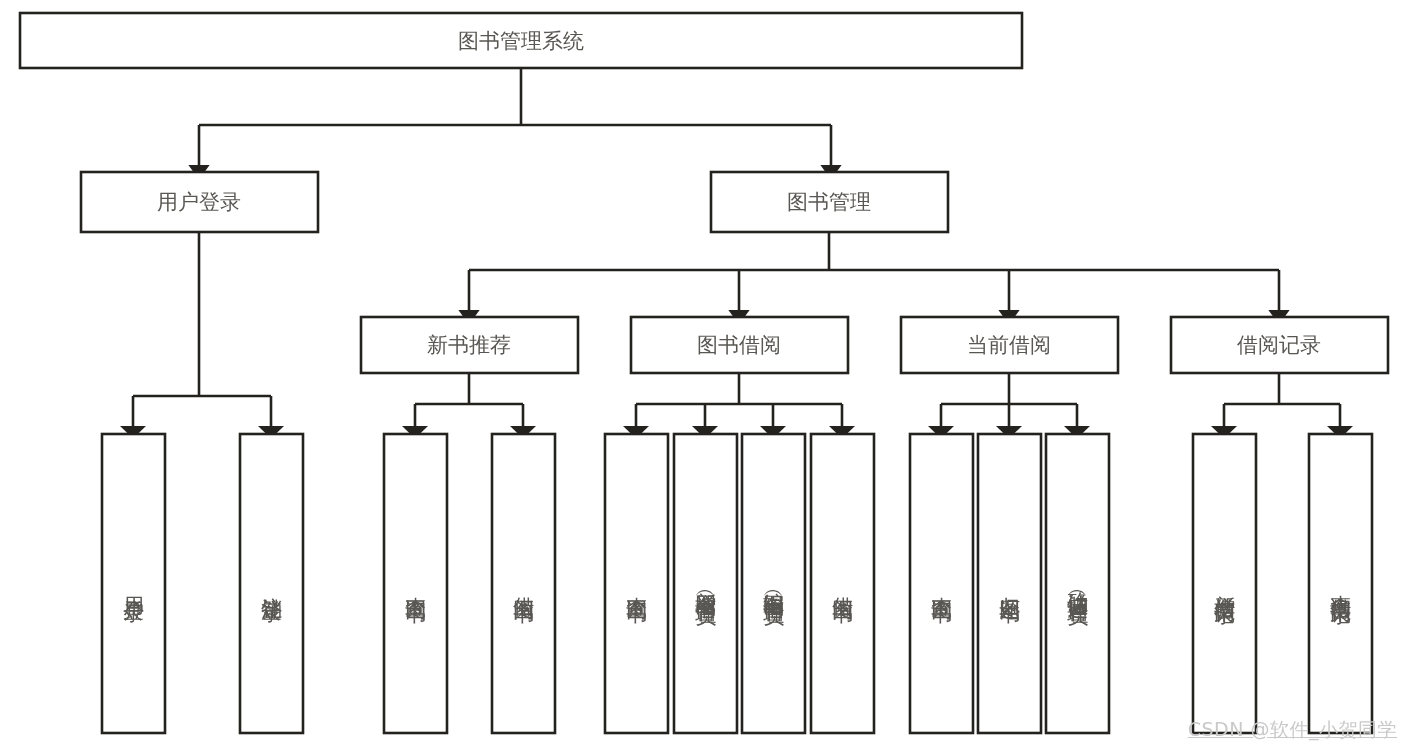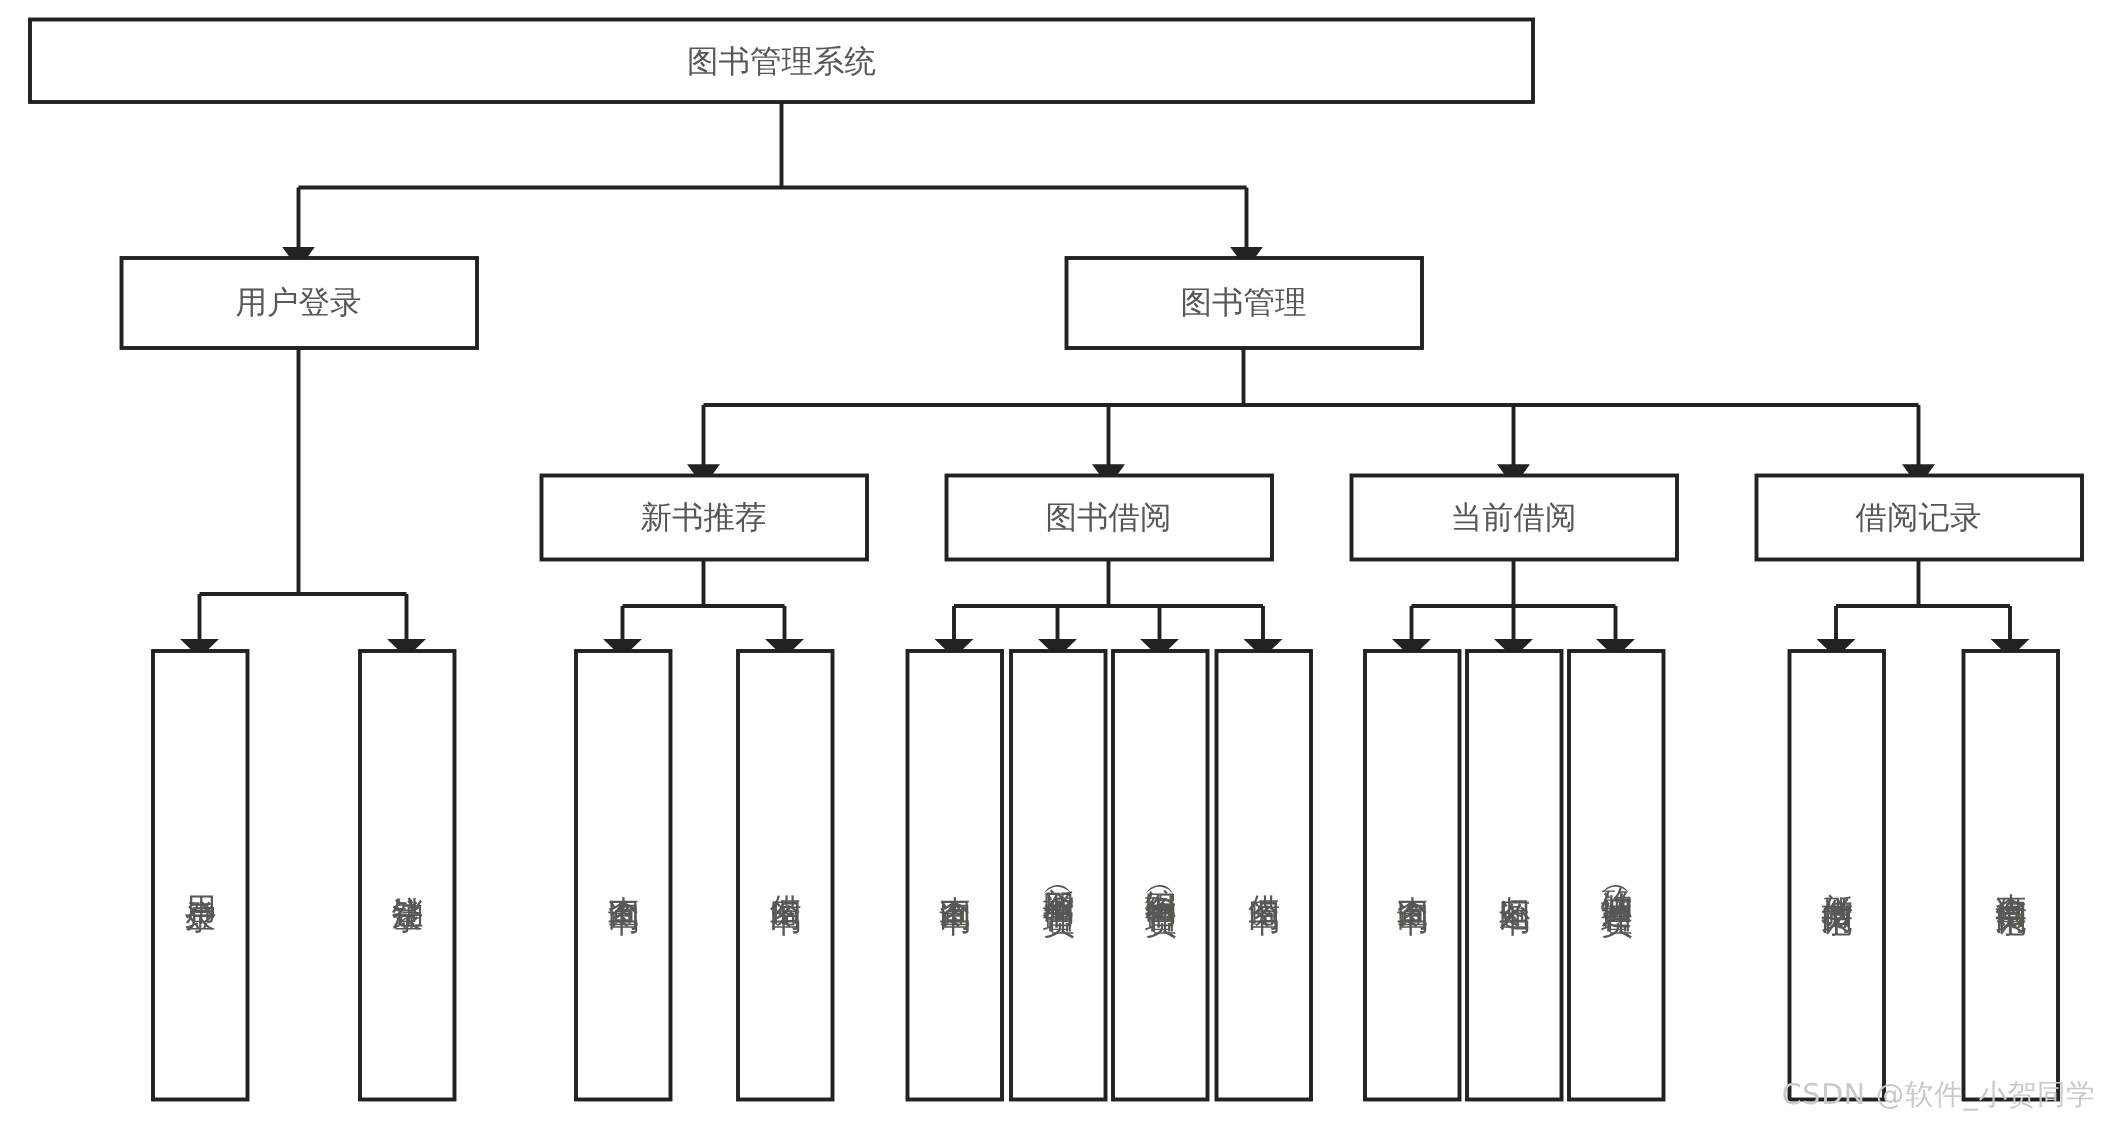--- a/index.html
+++ b/index.html
@@ -63,20 +63,21 @@
   }
   .watermark {
     position: absolute;
     right: 8px;
     bottom: 4px;
     font-family: "DejaVu Sans", "Liberation Sans", sans-serif;
     font-size: 19px;
     color: #c9c9c9;
     letter-spacing: 0.5px;
     white-space: nowrap;
+    text-decoration: underline;
   }
 </style>
 </head>
 <body>
 
 <div id="diagram-root">
 
   <svg class="flow" viewBox="0 0 1405 747">
     <defs>
 

